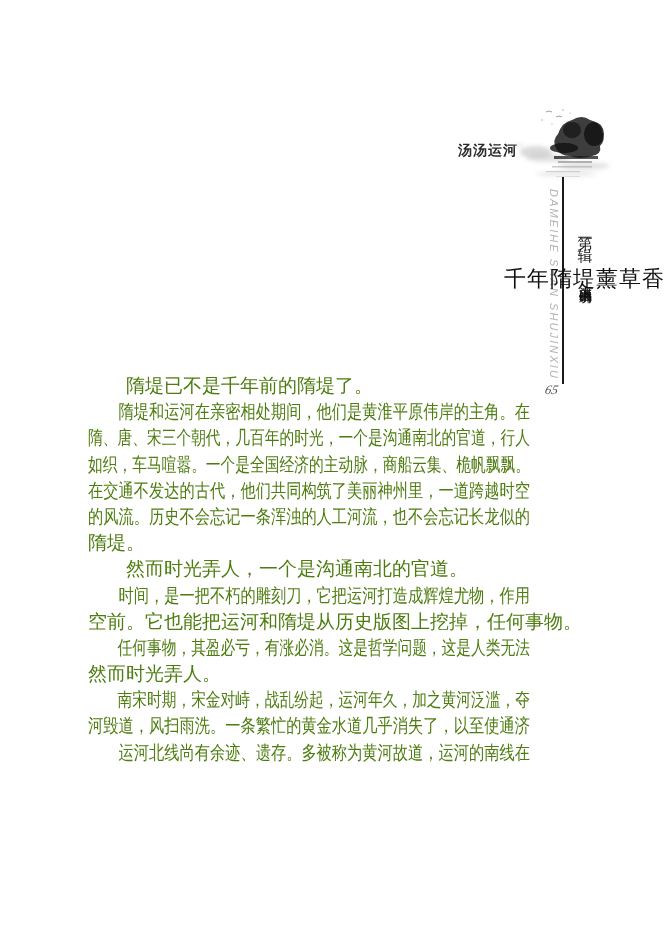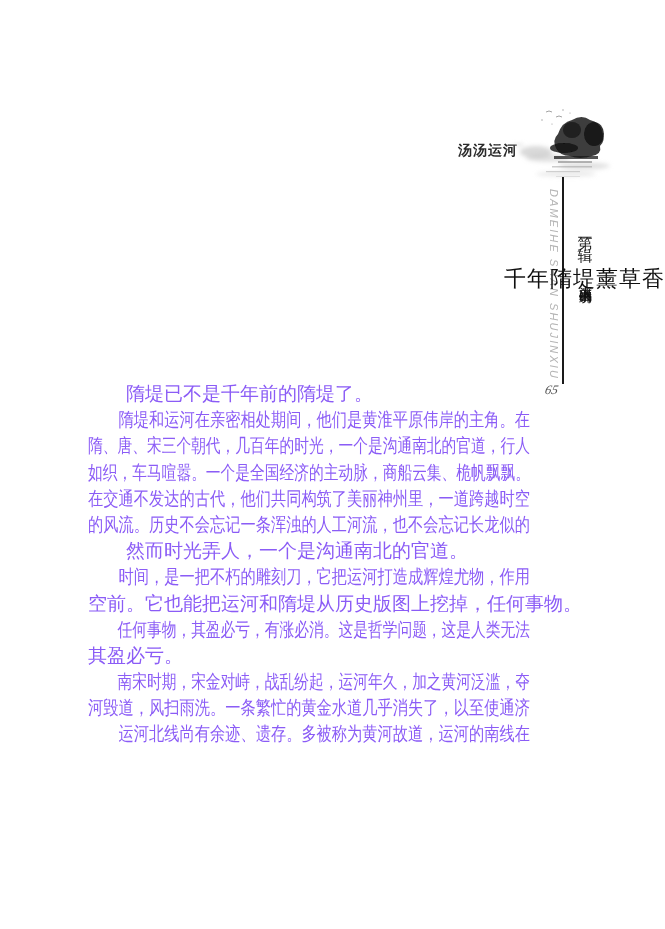--- a/index.html
+++ b/index.html
@@ -49,22 +49,21 @@
   
   .title{
     position:absolute;left:0;top:264px;width:665px;margin:0;
     text-align:right;
     font-size:22px;font-weight:400;letter-spacing:1px;
     color:#0f0f0f;
   }
   
   .body{
     position:absolute;left:88px;top:373px;width:442px;
-    color:#8b5cf6;
-    margin-top:8px;
+    color:#4d7c0f;
   }
   .line{
     width:442px;height:26.2px;line-height:26.2px;
     font-size:19px;white-space:nowrap;
     transform-origin:0 50%;
   }
   .line.indent{text-indent:38px;}
 </style>
 </head>
 <body>
@@ -124,23 +123,24 @@
 
   <h1 class="title">千年隋堤薰草香</h1>
 
   <div class="body">
       <div class="line indent">隋堤已不是千年前的隋堤了。</div>
       <div class="line indent fill" style="transform: scaleX(0.802178);">隋堤和运河在亲密相处期间，他们是黄淮平原伟岸的主角。在</div>
       <div class="line fill" style="transform: scaleX(0.775439);">隋、唐、宋三个朝代，几百年的时光，一个是沟通南北的官道，行人</div>
       <div class="line fill" style="transform: scaleX(0.775439);">如织，车马喧嚣。一个是全国经济的主动脉，商船云集、桅帆飘飘。</div>
       <div class="line fill" style="transform: scaleX(0.802178);">在交通不发达的古代，他们共同构筑了美丽神州里，一道跨越时空</div>
       <div class="line fill" style="transform: scaleX(0.802178);">的风流。历史不会忘记一条浑浊的人工河流，也不会忘记长龙似的</div>
+      <div class="line">隋堤。</div>
       <div class="line indent">然而时光弄人，一个是沟通南北的官道。</div>
       <div class="line indent fill" style="transform: scaleX(0.802178);">时间，是一把不朽的雕刻刀，它把运河打造成辉煌尤物，作用</div>
       <div class="line">空前。它也能把运河和隋堤从历史版图上挖掉，任何事物。</div>
       <div class="line indent fill" style="transform: scaleX(0.775439);">任何事物，其盈必亏，有涨必消。这是哲学问题，这是人类无法</div>
-      <div class="line">其盈必亏。</div>
+      <div class="line">然而时光弄人。</div>
       <div class="line indent fill" style="transform: scaleX(0.775439);">南宋时期，宋金对峙，战乱纷起，运河年久，加之黄河泛滥，夺</div>
       <div class="line fill" style="transform: scaleX(0.802178);">河毁道，风扫雨洗。一条繁忙的黄金水道几乎消失了，以至使通济</div>
       <div class="line indent fill" style="transform: scaleX(0.802178);">运河北线尚有余迹、遗存。多被称为黄河故道，运河的南线在</div>
     </div>
 
 </div>
 
 </body></html>

